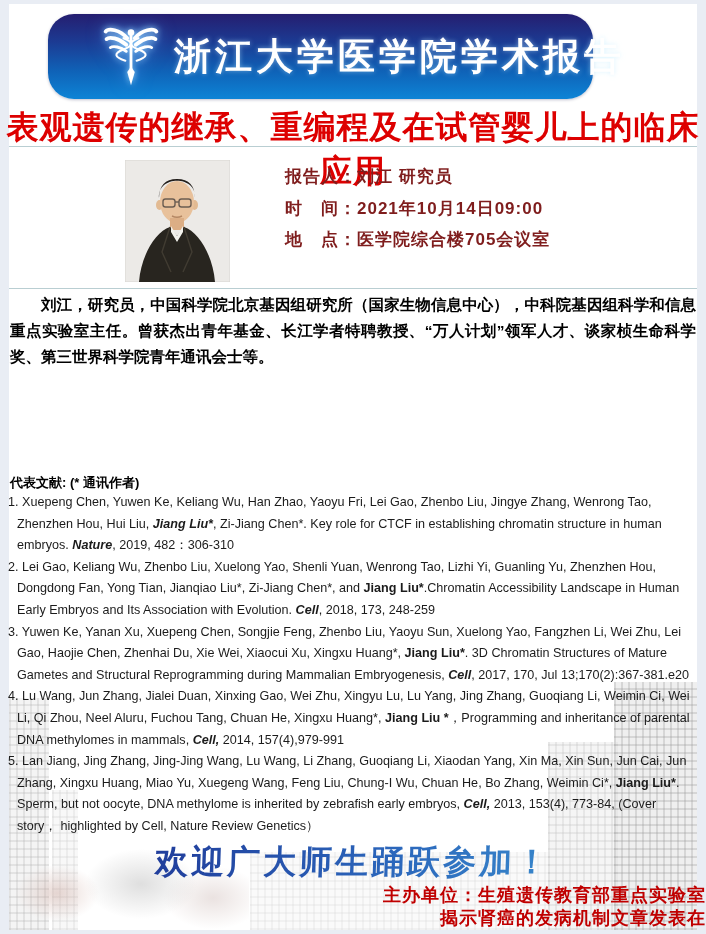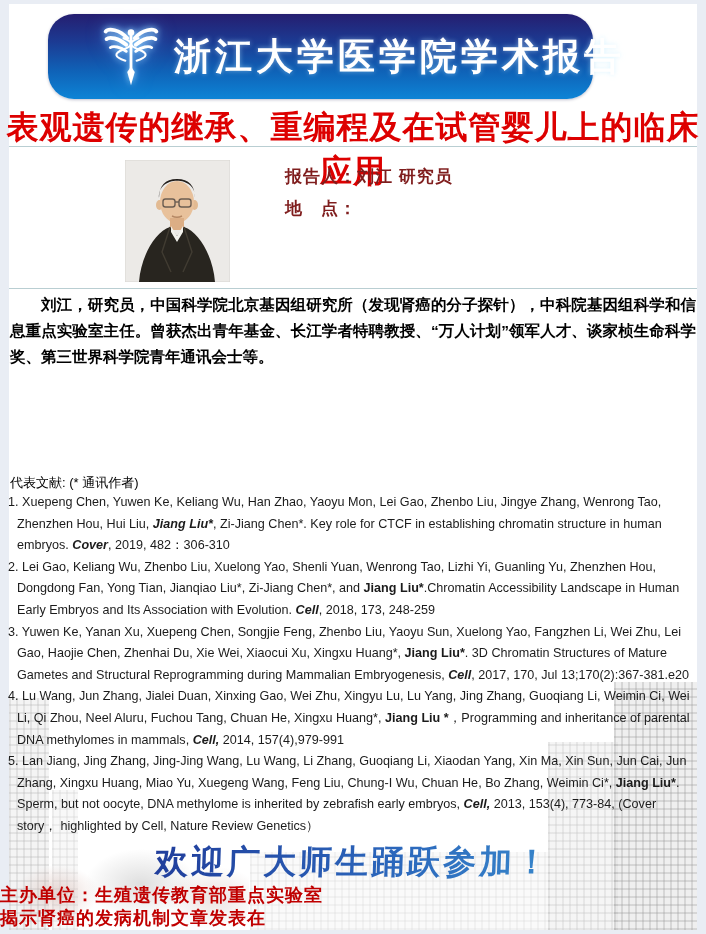--- a/index.html
+++ b/index.html
@@ -54,33 +54,33 @@
 
   .photo{position:absolute;left:125px;top:160px;width:105px;height:122px;z-index:3;overflow:hidden}
   .photo svg{display:block}
 
   .info{position:absolute;left:285px;top:161px;z-index:3}
   .info-row{height:31.6px;display:flex;align-items:center;font-size:17px;font-weight:bold;color:#7f1d1d;letter-spacing:1px;white-space:pre}
 
   .bio{position:absolute;left:10px;right:10px;top:292px;z-index:3;font-size:15.5px;font-weight:bold;line-height:26px;color:#000;text-align:justify}
   .bio p{margin:0;text-indent:2em}
 
-  .pub-head{position:absolute;left:10px;top:474px;font-size:13px;font-weight:normal;color:#000;z-index:3}
+  .pub-head{position:absolute;left:10px;top:474px;font-size:13px;font-weight:bold;color:#000;z-index:3}
 
   .pubs{position:absolute;left:8px;right:8px;top:492px;z-index:3;font-size:12.6px;line-height:21.6px;color:#1b1b1b}
   .pub-item{padding-left:9px;text-indent:-9px}
   .seg-b{font-weight:bold}
   .seg-bi{font-weight:bold;font-style:italic}
 
   .welcome{position:absolute;left:0;right:0;top:840px;text-align:center;z-index:3;
     font-family:"Liberation Serif",serif;font-weight:900;font-size:33px;letter-spacing:3px;
     background:linear-gradient(100deg,var(--welcome-dark) 10%,var(--welcome-mid) 55%,var(--welcome-light) 90%);
     -webkit-background-clip:text;background-clip:text;color:transparent;transform:skewX(-2deg)}
 
-  .organizers{position:absolute;left:0;right:0;top:884px;text-align:left;z-index:3;
+  .organizers{position:absolute;left:0;right:0;top:884px;text-align:right;z-index:3;
     font-family:"Liberation Serif",serif;font-weight:bold;font-size:18px;color:var(--footer-red);
     line-height:23px;letter-spacing:1px}
 </style>
 </head>
 <body>
 
 <div class="page">
   <div class="card"></div>
 
   <div class="bg-layer">
@@ -133,33 +133,34 @@
       <path d="M14 122 C16 96 30 72 45 67 L52 76 L59 67 C74 72 88 96 90 122 Z" fill="#28251f"></path>
       <path d="M46 66 L52 76 L58 66 L58 72 L52 82 L46 72 Z" fill="#f2f1ec"></path>
       <path d="M45 67 L37 92 L46 112" stroke="#413c32" stroke-width="1.4" fill="none"></path>
       <path d="M59 67 L67 92 L58 112" stroke="#413c32" stroke-width="1.4" fill="none"></path>
       <path d="M52 84 L52 122" stroke="#41 3c32" stroke-width="1" fill="none" opacity="0.5"></path>
     </svg>
   </div>
 
   <div class="info">
       <div class="info-row"><span>报告人：</span><span>刘江 研究员</span></div>
-      <div class="info-row"><span>地　点：</span></div>
+      <div class="info-row"><span>时　间：</span><span>2021年10月14日09:00</span></div>
+      <div class="info-row"><span>地　点：</span><span>医学院综合楼705会议室</span></div>
     </div>
 
   <div class="divider d2"></div>
 
   <div class="bio">
-      <p>刘江，研究员，中国科学院北京基因组研究所（发现肾癌的分子探针），中科院基因组科学和信息重点实验室主任。曾获杰出青年基金、长江学者特聘教授、“万人计划”领军人才、谈家桢生命科学奖、第三世界科学院青年通讯会士等。</p>
+      <p>刘江，研究员，中国科学院北京基因组研究所（国家生物信息中心），中科院基因组科学和信息重点实验室主任。曾获杰出青年基金、长江学者特聘教授、“万人计划”领军人才、谈家桢生命科学奖、第三世界科学院青年通讯会士等。</p>
     </div>
 
   <div class="pub-head">代表文献: (* 通讯作者)</div>
 
   <div class="pubs">
-      <div class="pub-item"><span>1. Xuepeng Chen, Yuwen Ke, Keliang Wu, Han Zhao, Yaoyu Mon, Lei Gao, Zhenbo Liu, Jingye Zhang, Wenrong Tao, Zhenzhen Hou, Hui Liu, </span><span class="seg-bi">Jiang Liu*</span><span>, Zi-Jiang Chen*. Key role for CTCF in establishing chromatin structure in human embryos. </span><span class="seg-bi">Cover</span><span>, 2019, 482：306-310</span></div>
+      <div class="pub-item"><span>1. Xuepeng Chen, Yuwen Ke, Keliang Wu, Han Zhao, Yaoyu Fri, Lei Gao, Zhenbo Liu, Jingye Zhang, Wenrong Tao, Zhenzhen Hou, Hui Liu, </span><span class="seg-bi">Jiang Liu*</span><span>, Zi-Jiang Chen*. Key role for CTCF in establishing chromatin structure in human embryos. </span><span class="seg-bi">Nature</span><span>, 2019, 482：306-310</span></div>
       <div class="pub-item"><span>2. Lei Gao, Keliang Wu, Zhenbo Liu, Xuelong Yao, Shenli Yuan, Wenrong Tao, Lizhi Yi, Guanling Yu, Zhenzhen Hou, Dongdong Fan, Yong Tian, Jianqiao Liu*, Zi-Jiang Chen*,  and </span><span class="seg-b">Jiang Liu*</span><span>.Chromatin Accessibility Landscape in Human Early Embryos and Its Association with Evolution. </span><span class="seg-bi">Cell</span><span>, 2018, 173, 248-259</span></div>
       <div class="pub-item"><span>3. Yuwen Ke, Yanan Xu, Xuepeng Chen, Songjie Feng, Zhenbo Liu, Yaoyu Sun, Xuelong Yao, Fangzhen Li, Wei Zhu, Lei Gao, Haojie Chen, Zhenhai Du, Xie Wei, Xiaocui Xu, Xingxu Huang*, </span><span class="seg-b">Jiang Liu*</span><span>. 3D Chromatin Structures of Mature Gametes and Structural Reprogramming during Mammalian Embryogenesis, </span><span class="seg-bi">Cell</span><span>, 2017, 170, Jul 13;170(2):367-381.e20</span></div>
       <div class="pub-item"><span>4. Lu Wang, Jun Zhang, Jialei Duan, Xinxing Gao, Wei Zhu, Xingyu Lu, Lu Yang, Jing Zhang, Guoqiang Li, Weimin Ci, Wei Li, Qi Zhou, Neel Aluru, Fuchou Tang, Chuan He, Xingxu Huang*, </span><span class="seg-b">Jiang Liu *</span><span>，Programming and inheritance of parental DNA methylomes in mammals, </span><span class="seg-bi">Cell,</span><span> 2014, 157(4),979-991</span></div>
       <div class="pub-item"><span>5. Lan Jiang, Jing Zhang, Jing-Jing Wang, Lu Wang, Li Zhang, Guoqiang Li, Xiaodan Yang, Xin Ma, Xin Sun, Jun Cai, Jun Zhang, Xingxu Huang, Miao Yu, Xuegeng Wang, Feng Liu, Chung-I Wu, Chuan He, Bo Zhang, Weimin Ci*, </span><span class="seg-b">Jiang Liu*</span><span>.  Sperm, but not oocyte, DNA methylome is inherited by zebrafish early embryos, </span><span class="seg-bi">Cell,</span><span> 2013, 153(4), 773-84, (Cover story， highlighted by Cell, Nature Review Genetics）</span></div>
     </div>
 
   <div class="welcome">欢迎广大师生踊跃参加！</div>
 
   <div class="organizers">
       <div>主办单位：生殖遗传教育部重点实验室</div>

